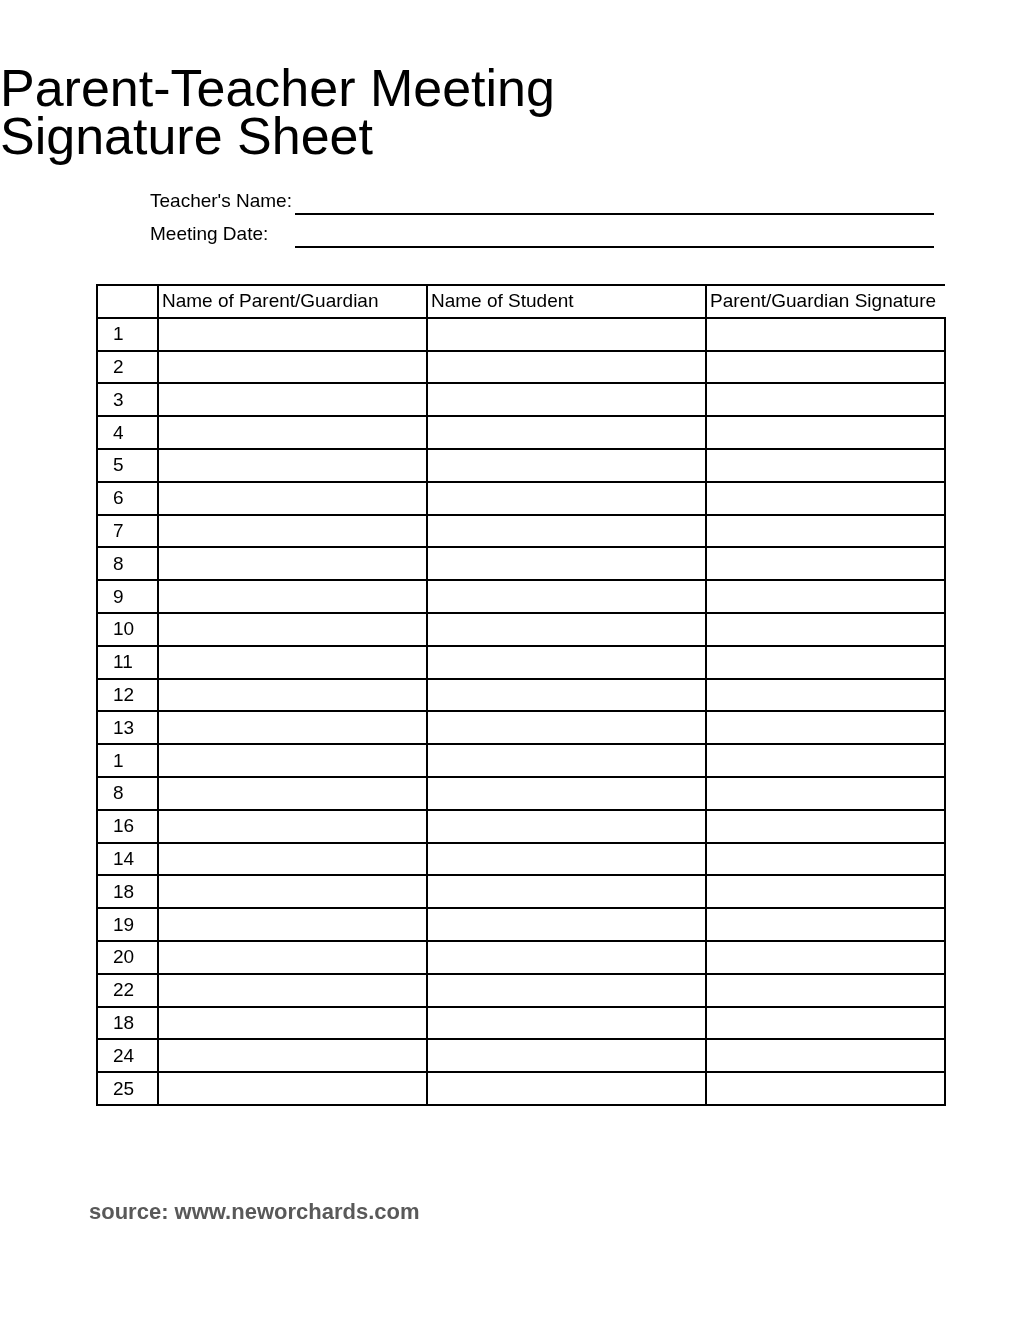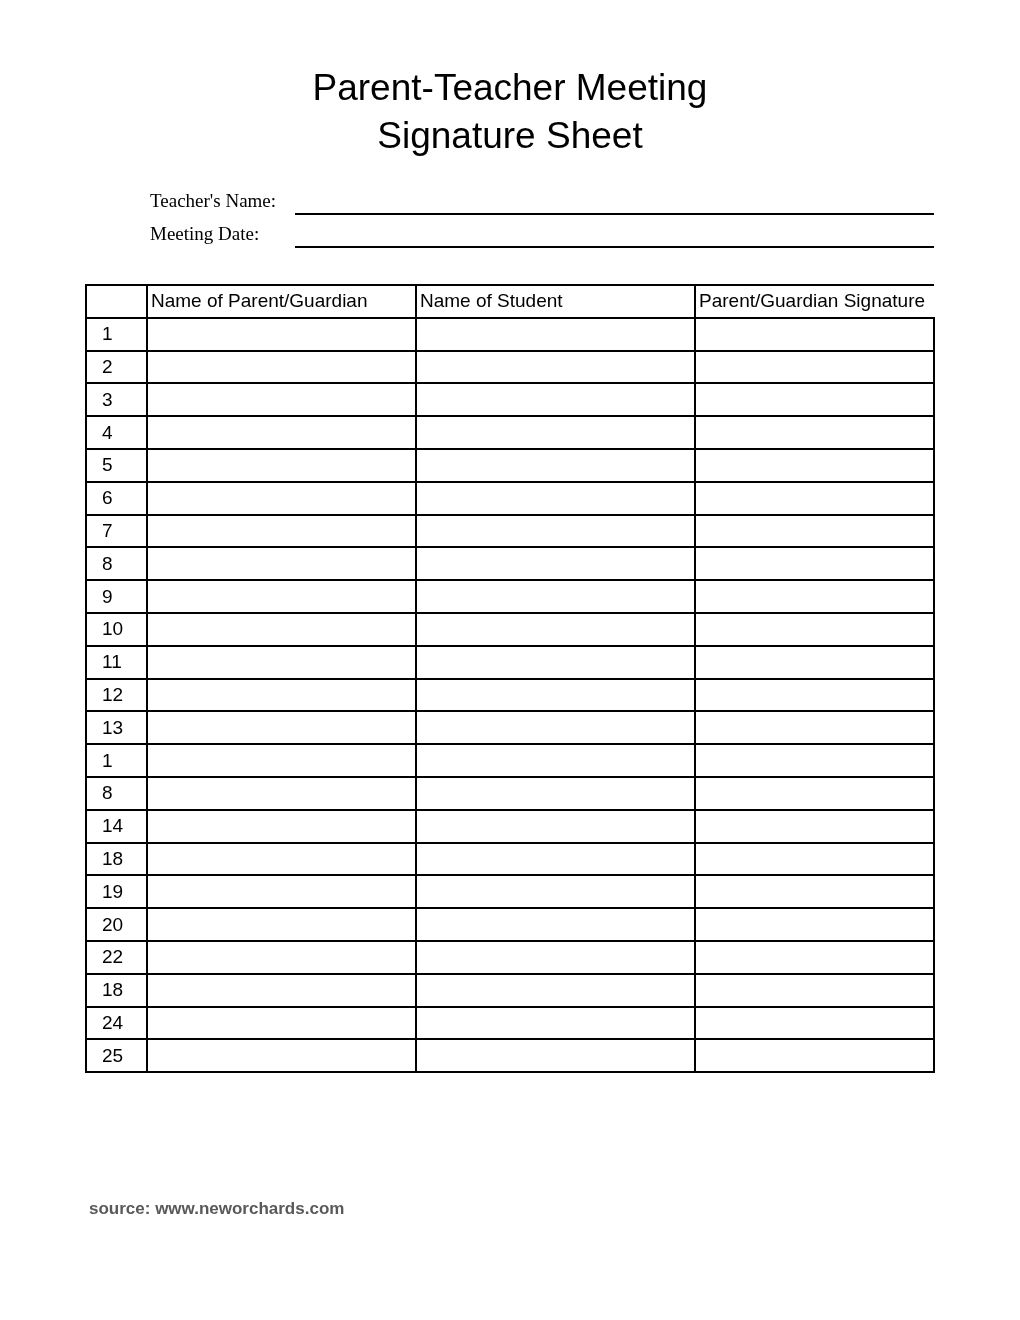--- a/index.html
+++ b/index.html
@@ -1,34 +1,34 @@
 <!DOCTYPE html>
 <html><head>
 <meta charset="utf-8">
 <style>
   html, body { margin: 0; padding: 0; background: #ffffff; }
   body { width: 1020px; height: 1320px; position: relative; font-family: "Liberation Sans", sans-serif; color: #000; overflow: hidden; }
-  .title { position: absolute; left: 0; width: 1020px; top: 64px; text-align: center; font-size: 37px; line-height: 48px; }
+  .title { position: absolute; left: 0; width: 1020px; top: 64px; font-size: 52px; line-height: 48px; }
   .field { position: absolute; left: 150px; font-size: 19px; line-height: 22px; }
-  .field-label { position: absolute; left: 0; top: 0; white-space: nowrap; overflow: hidden; font-family: Liberation Serif, serif; }
+  .field-label { position: absolute; left: 0; top: 0; white-space: nowrap; overflow: hidden; }
   .field-line { position: absolute; left: 295px; width: 639px; border-bottom: 2px solid #000; height: 0; }
   #f1 { top: 190px; }
   #f1 .field-label { width: 145px; }
   #f2 { top: 223px; }
   #f1-line { top: 213px; }
   #f2-line { top: 246px; }
-  table.sheet { position: absolute; left: 85px; top: 284px; border-collapse: collapse; table-layout: fixed; }
+  table.sheet { position: absolute; left: 96px; top: 284px; border-collapse: collapse; table-layout: fixed; }
   table.sheet td, table.sheet th { border: 2px solid #000; padding: 0 0 0 3px; height: 30.8px; font-weight: normal; text-align: left; font-size: 19px; line-height: 20px; overflow: hidden; white-space: nowrap; }
   table.sheet th.last { border-right: none; }
   table.sheet td.num { padding-left: 15px; }
   col.c0 { width: 61px; }
   col.c1 { width: 269px; }
   col.c2 { width: 279px; }
   col.c3 { width: 239px; }
-  .source { position: absolute; left: 89px; top: 1199px; font-size: 17px; font-weight: bold; color: #595959; }
+  .source { position: absolute; left: 89px; top: 1199px; font-size: 22px; font-weight: bold; color: #595959; }
 </style>
 </head>
 <body>
 
 <div class="title">
   <div>Parent-Teacher Meeting</div>
   <div>Signature Sheet</div>
 </div>
 
 <div class="field" id="f1">
@@ -141,20 +141,26 @@
         <td></td>
         <td></td>
       </tr>
       <tr>
         <td class="num">8</td>
         <td></td>
         <td></td>
         <td></td>
       </tr>
       <tr>
+        <td class="num">16</td>
+        <td></td>
+        <td></td>
+        <td></td>
+      </tr>
+      <tr>
         <td class="num">14</td>
         <td></td>
         <td></td>
         <td></td>
       </tr>
       <tr>
         <td class="num">18</td>
         <td></td>
         <td></td>
         <td></td>

